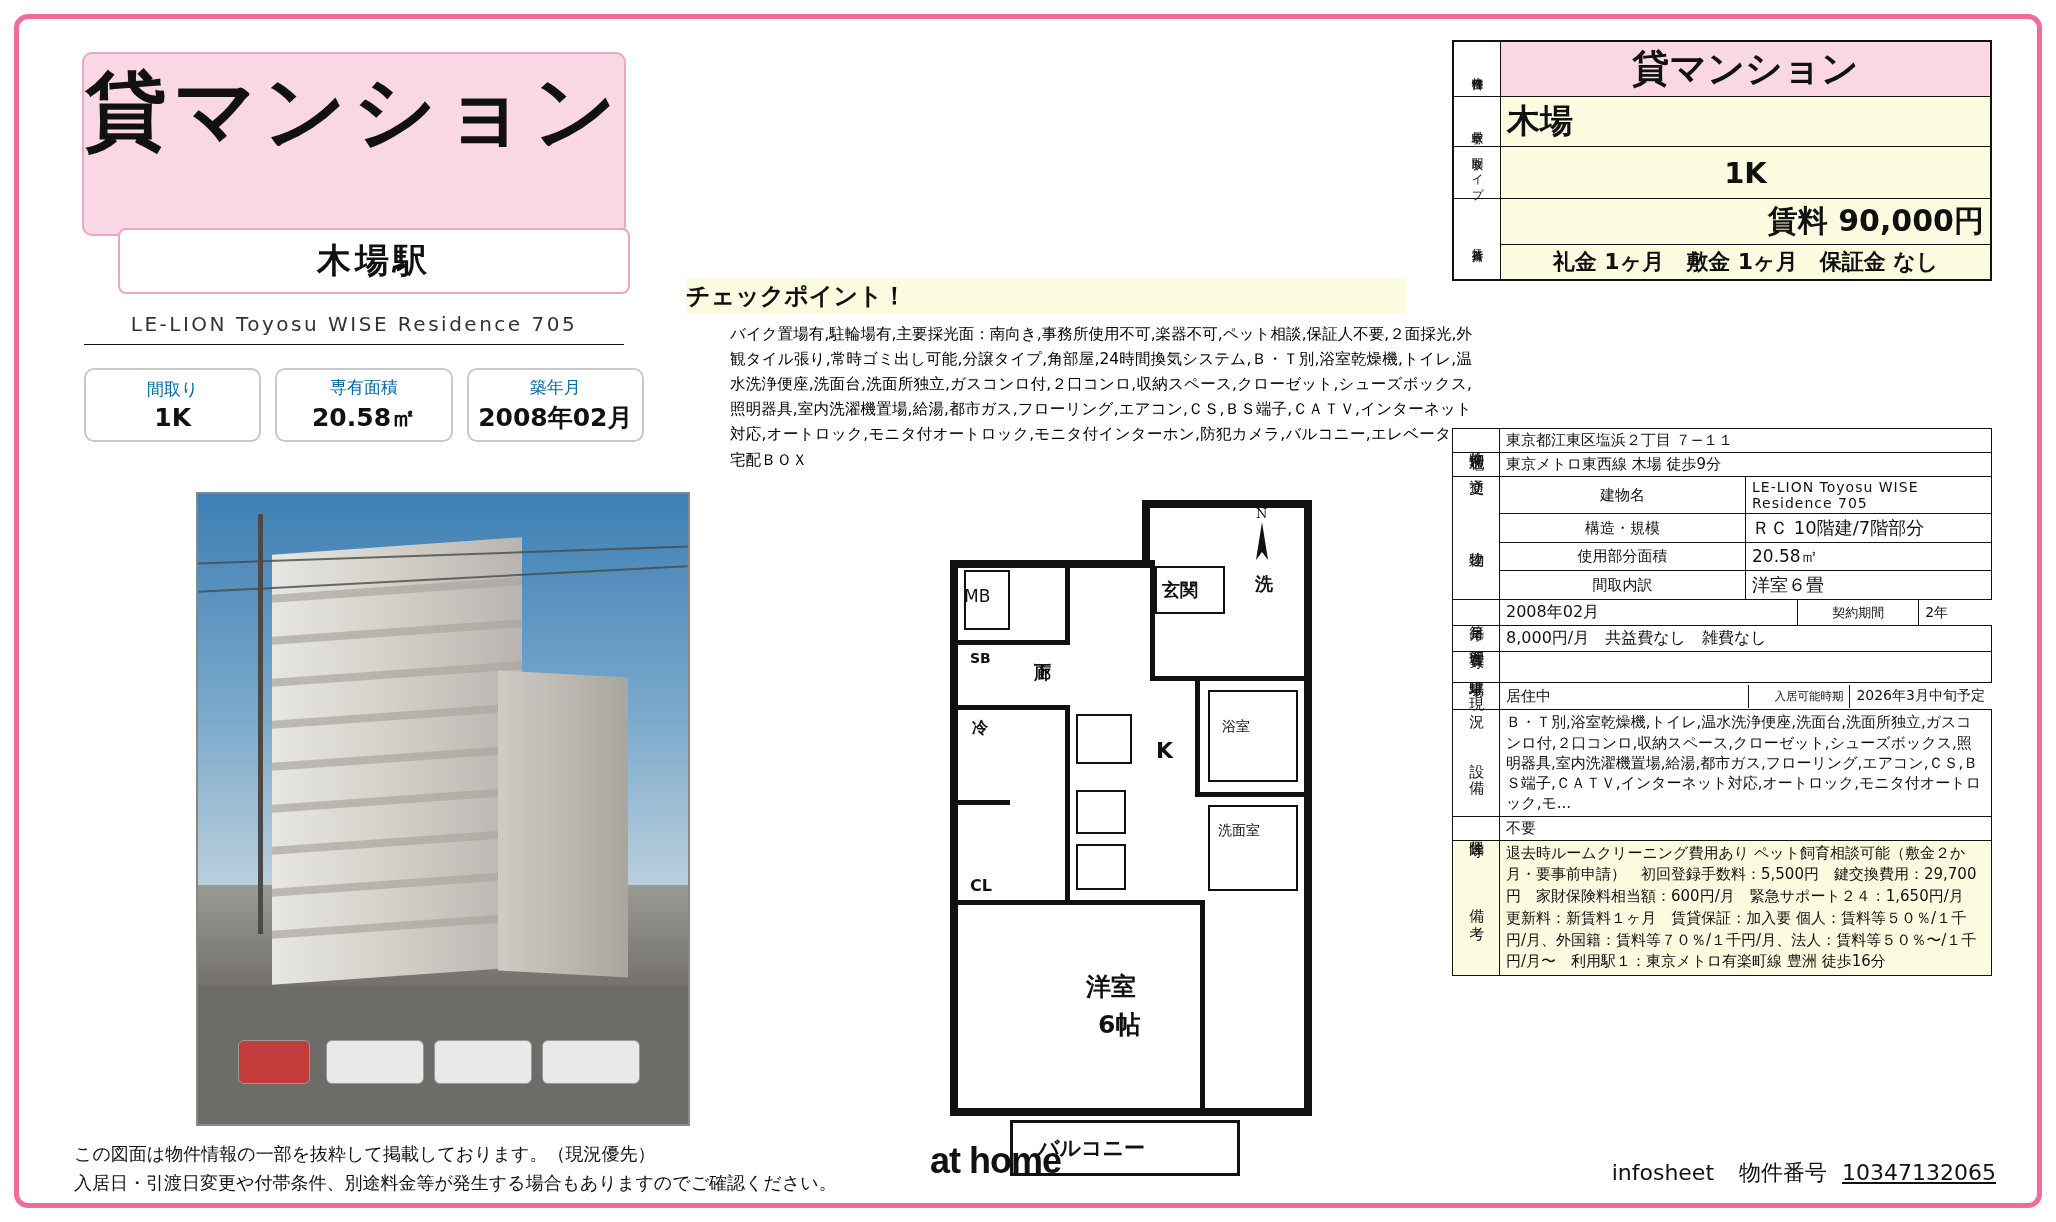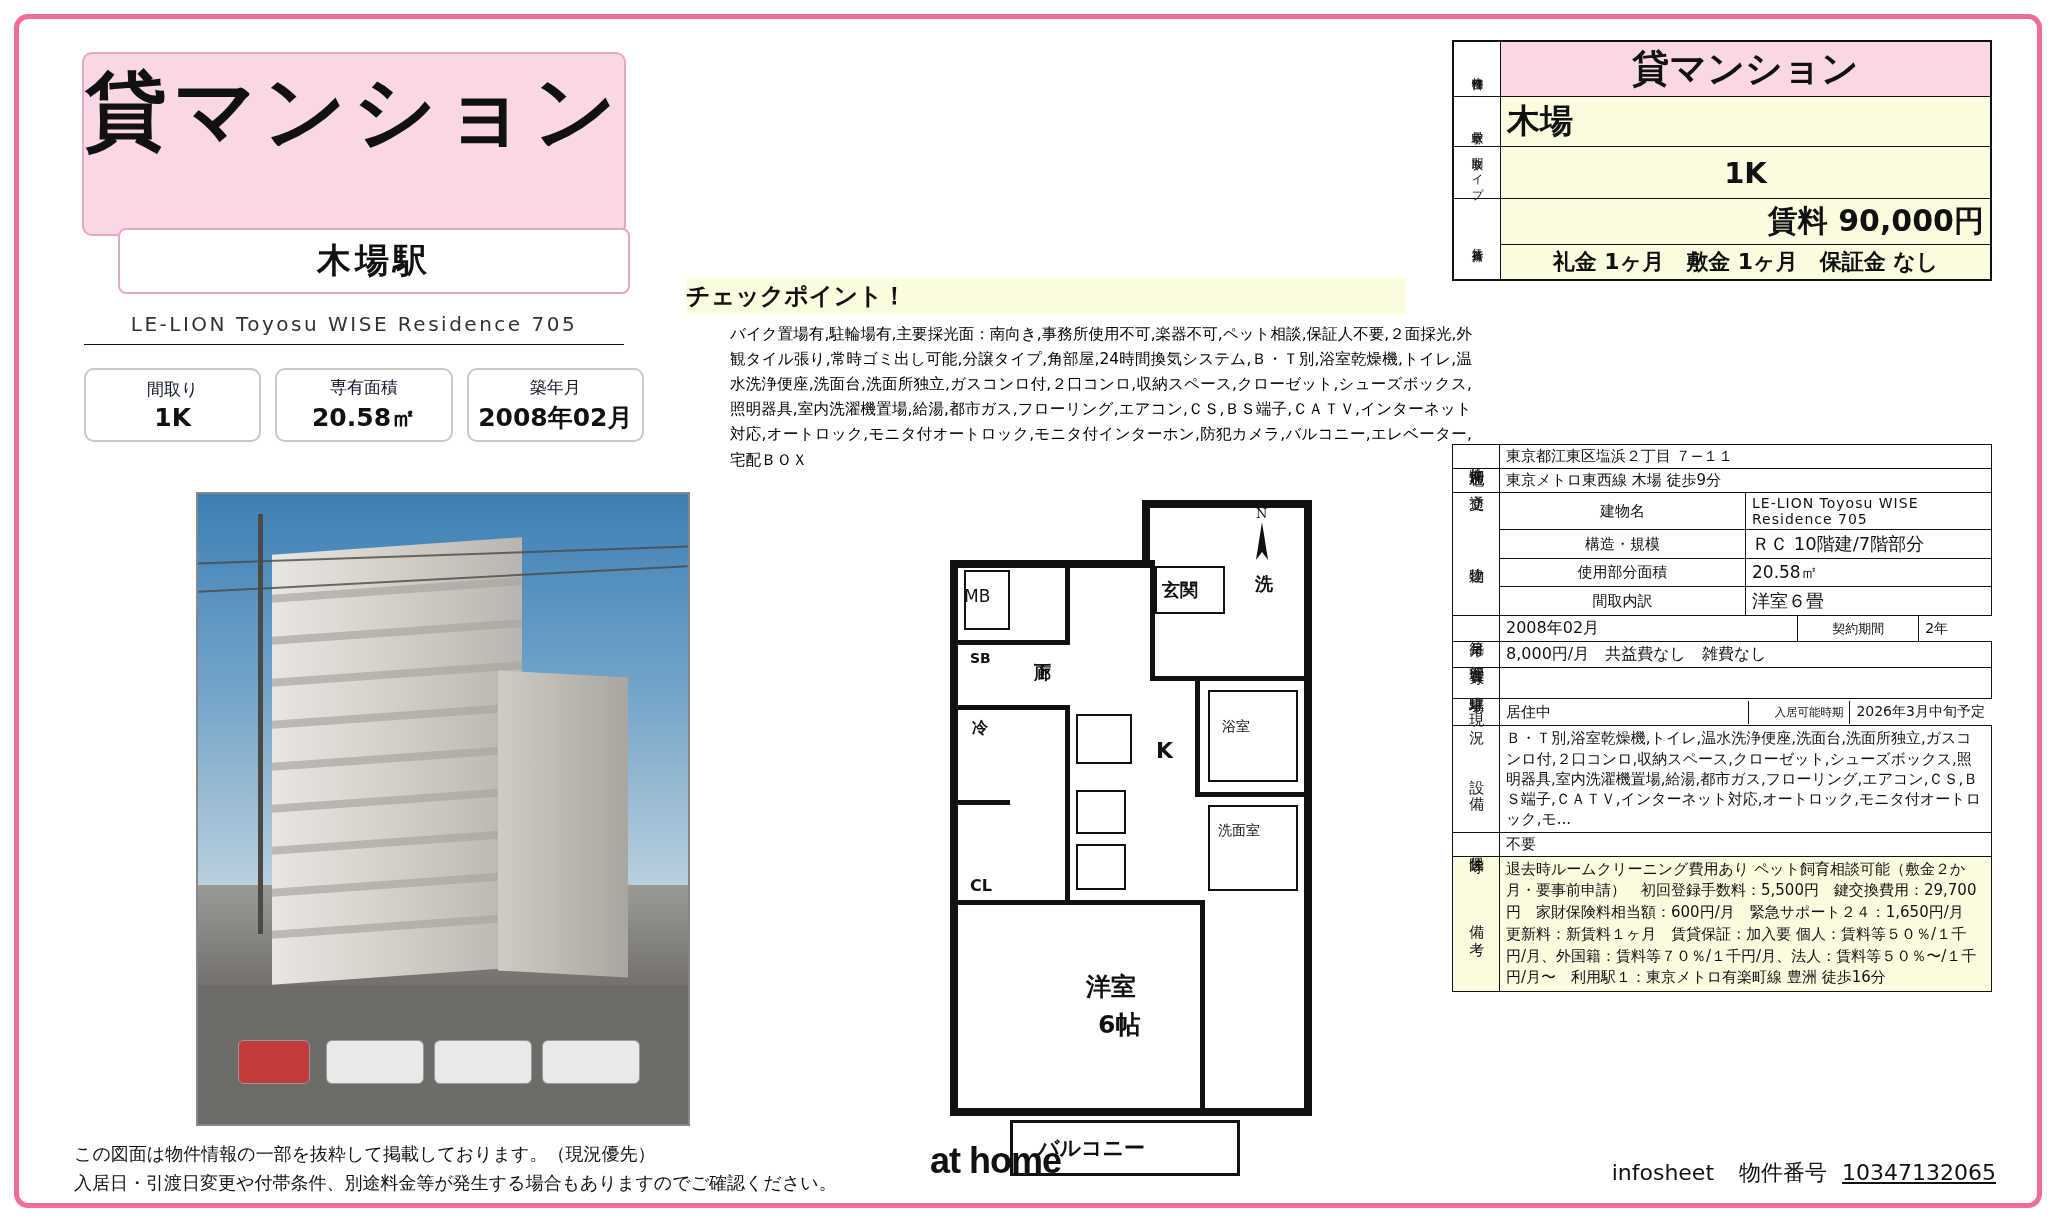--- a/index.html
+++ b/index.html
@@ -40,21 +40,21 @@
   }
   .bldg-underline{
     position:absolute;left:84px;top:344px;width:540px;border-bottom:1px solid #111;
   }
 
   .spec-row{position:absolute;left:84px;top:368px;width:560px;height:74px;display:flex;gap:14px;}
   .spec-cell{
     flex:1;border:2px solid #c9c9c9;border-radius:10px;background:#fff;
     display:flex;flex-direction:column;align-items:center;justify-content:center;
   }
-  .spec-cell .lab{font-size:17px;color:#0f172a;font-family:"DejaVu Sans",sans-serif;}
+  .spec-cell .lab{font-size:17px;color:#0369a1;font-family:"DejaVu Sans",sans-serif;}
   .spec-cell .val{font-size:25px;font-weight:bold;font-family:"DejaVu Sans",sans-serif;margin-top:2px;}
 
   .photo{
     position:absolute;left:196px;top:492px;width:490px;height:630px;
     border:2px solid #888;overflow:hidden;background:#7da6c4;
   }
   .photo .sky{position:absolute;left:0;top:0;width:100%;height:62%;
     background:linear-gradient(to bottom,#3d7fb5 0%, #79a8cb 55%, #b9cfdd 100%);}
   .photo .ground{position:absolute;left:0;top:62%;width:100%;height:38%;
     background:linear-gradient(to bottom,#9a9a94 0%, #76736e 40%, #5d5b58 100%);}
@@ -110,21 +110,21 @@
   }
   .side-label span{writing-mode:vertical-rl;text-orientation:upright;letter-spacing:1px;display:inline-block;}
   .pinkrow{background:#f9d7e4;}
   .creamrow{background:#fbfbe0;}
   .bigc{font-size:37px;font-weight:bold;text-align:center;font-family:"DejaVu Sans",sans-serif;}
   .big2{font-size:33px;font-weight:bold;text-align:left;}
   .big3{font-size:29px;font-weight:bold;text-align:center;}
   .rent{font-size:30px;font-weight:bold;text-align:right;}
   .cond{font-size:22px;font-weight:bold;text-align:center;}
 
-  .t2{position:absolute;left:1452px;top:444px;width:540px;}
+  .t2{position:absolute;left:1452px;top:428px;width:540px;}
   .t2 td{font-size:15px;}
   .addr{font-size:19px;padding:8px 8px;}
   .access{font-size:17px;padding:7px 8px;}
   .k-lab{width:110px;text-align:center;font-size:13.5px;background:#fff;}
   .small-note{font-size:11.5px;line-height:1.35;}
   .remarks{font-size:13px;line-height:1.45;}
 
   
   .foot-left{
     position:absolute;left:74px;bottom:24px;font-size:18px;line-height:1.6;

